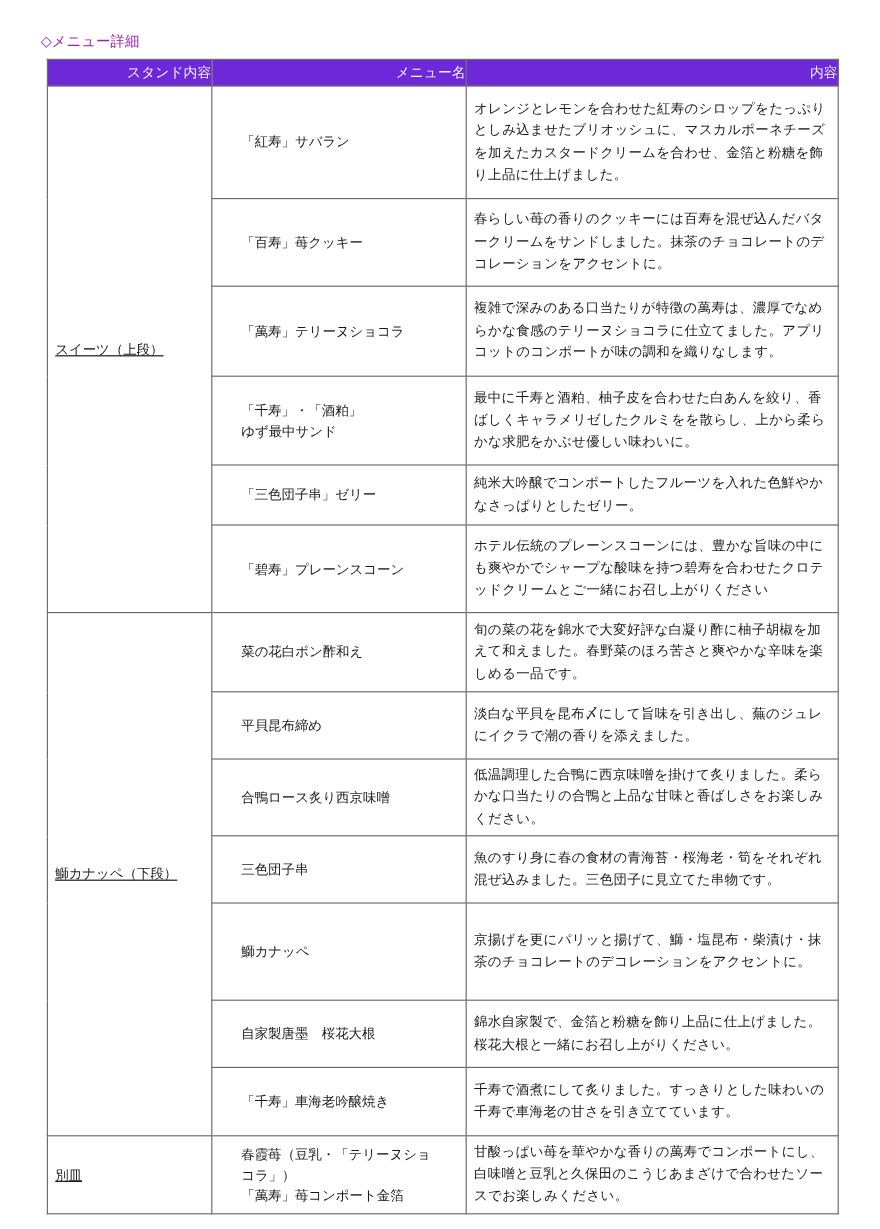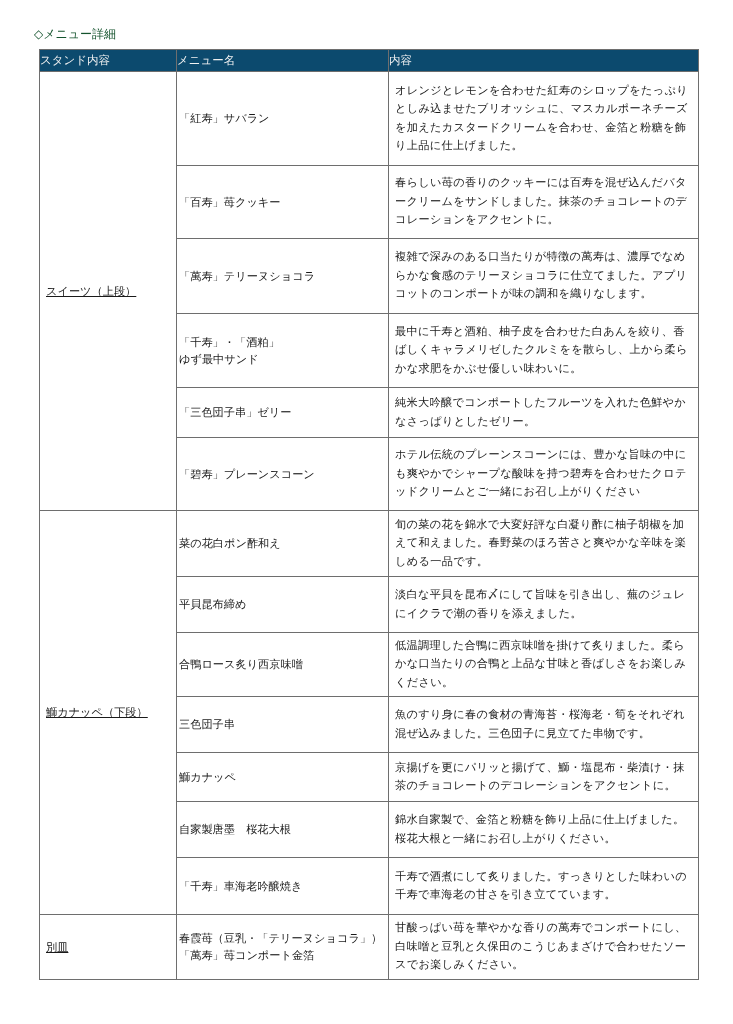--- a/index.html
+++ b/index.html
@@ -3,37 +3,37 @@
   <meta charset="utf-8">
   <style>
     html, body { margin: 0; padding: 0; background: #ffffff; }
     body {
       width: 733px; height: 1024px; position: relative; overflow: hidden;
       font-family: "DejaVu Sans", "Liberation Sans", sans-serif;
       color: #1a1a1a;
     }
     .page-title {
       position: absolute; left: 34px; top: 27px;
-      font-size: 12px; line-height: 14px; color: #14532d;
+      font-size: 12px; line-height: 14px; color: #a21caf;
     }
     table.menu {
       position: absolute; left: 39px; top: 49px;
       width: 659px; border-collapse: collapse; table-layout: fixed;
       font-size: 11.2px;
     }
     table.menu th, table.menu td {
       border: 1px solid #6e6e6e;
       vertical-align: middle;
     }
     table.menu th {
-      background: #0c4a6e; color: #f2f2f2; font-weight: normal;
-      height: 21px; padding: 0; text-align: left; font-size: 11.5px;
+      background: #6d28d9; color: #f2f2f2; font-weight: normal;
+      height: 21px; padding: 0; text-align: right; font-size: 11.5px;
     }
     td.cat { padding: 0 6px; text-decoration: underline; }
-    td.name { padding: 0 2px; line-height: 17px; }
+    td.name { padding: 0 24px; line-height: 17px; }
     td.desc { padding: 1px 6px 1px 6px; line-height: 18.4px; letter-spacing: 0.3px; }
     .name-line { display: block; }
   </style>
 </head>
 <body>
 
 <div class="page-title">◇メニュー詳細</div>
 
 <table class="menu">
   <colgroup>
@@ -107,21 +107,21 @@
           <span class="name-line">合鴨ロース炙り西京味噌</span>
         </td>
       <td class="desc">低温調理した合鴨に西京味噌を掛けて炙りました。柔らかな口当たりの合鴨と上品な甘味と香ばしさをお楽しみください。</td>
     </tr>
     <tr style="height:56px">
       <td class="name">
           <span class="name-line">三色団子串</span>
         </td>
       <td class="desc">魚のすり身に春の食材の青海苔・桜海老・筍をそれぞれ混ぜ込みました。三色団子に見立てた串物です。</td>
     </tr>
-    <tr style="height:49px">
+    <tr style="height:81px">
       <td class="name">
           <span class="name-line">鰤カナッペ</span>
         </td>
       <td class="desc">京揚げを更にパリッと揚げて、鰤・塩昆布・柴漬け・抹茶のチョコレートのデコレーションをアクセントに。</td>
     </tr>
     <tr style="height:56px">
       <td class="name">
           <span class="name-line">自家製唐墨　桜花大根</span>
         </td>
       <td class="desc">錦水自家製で、金箔と粉糖を飾り上品に仕上げました。桜花大根と一緒にお召し上がりください。</td>

